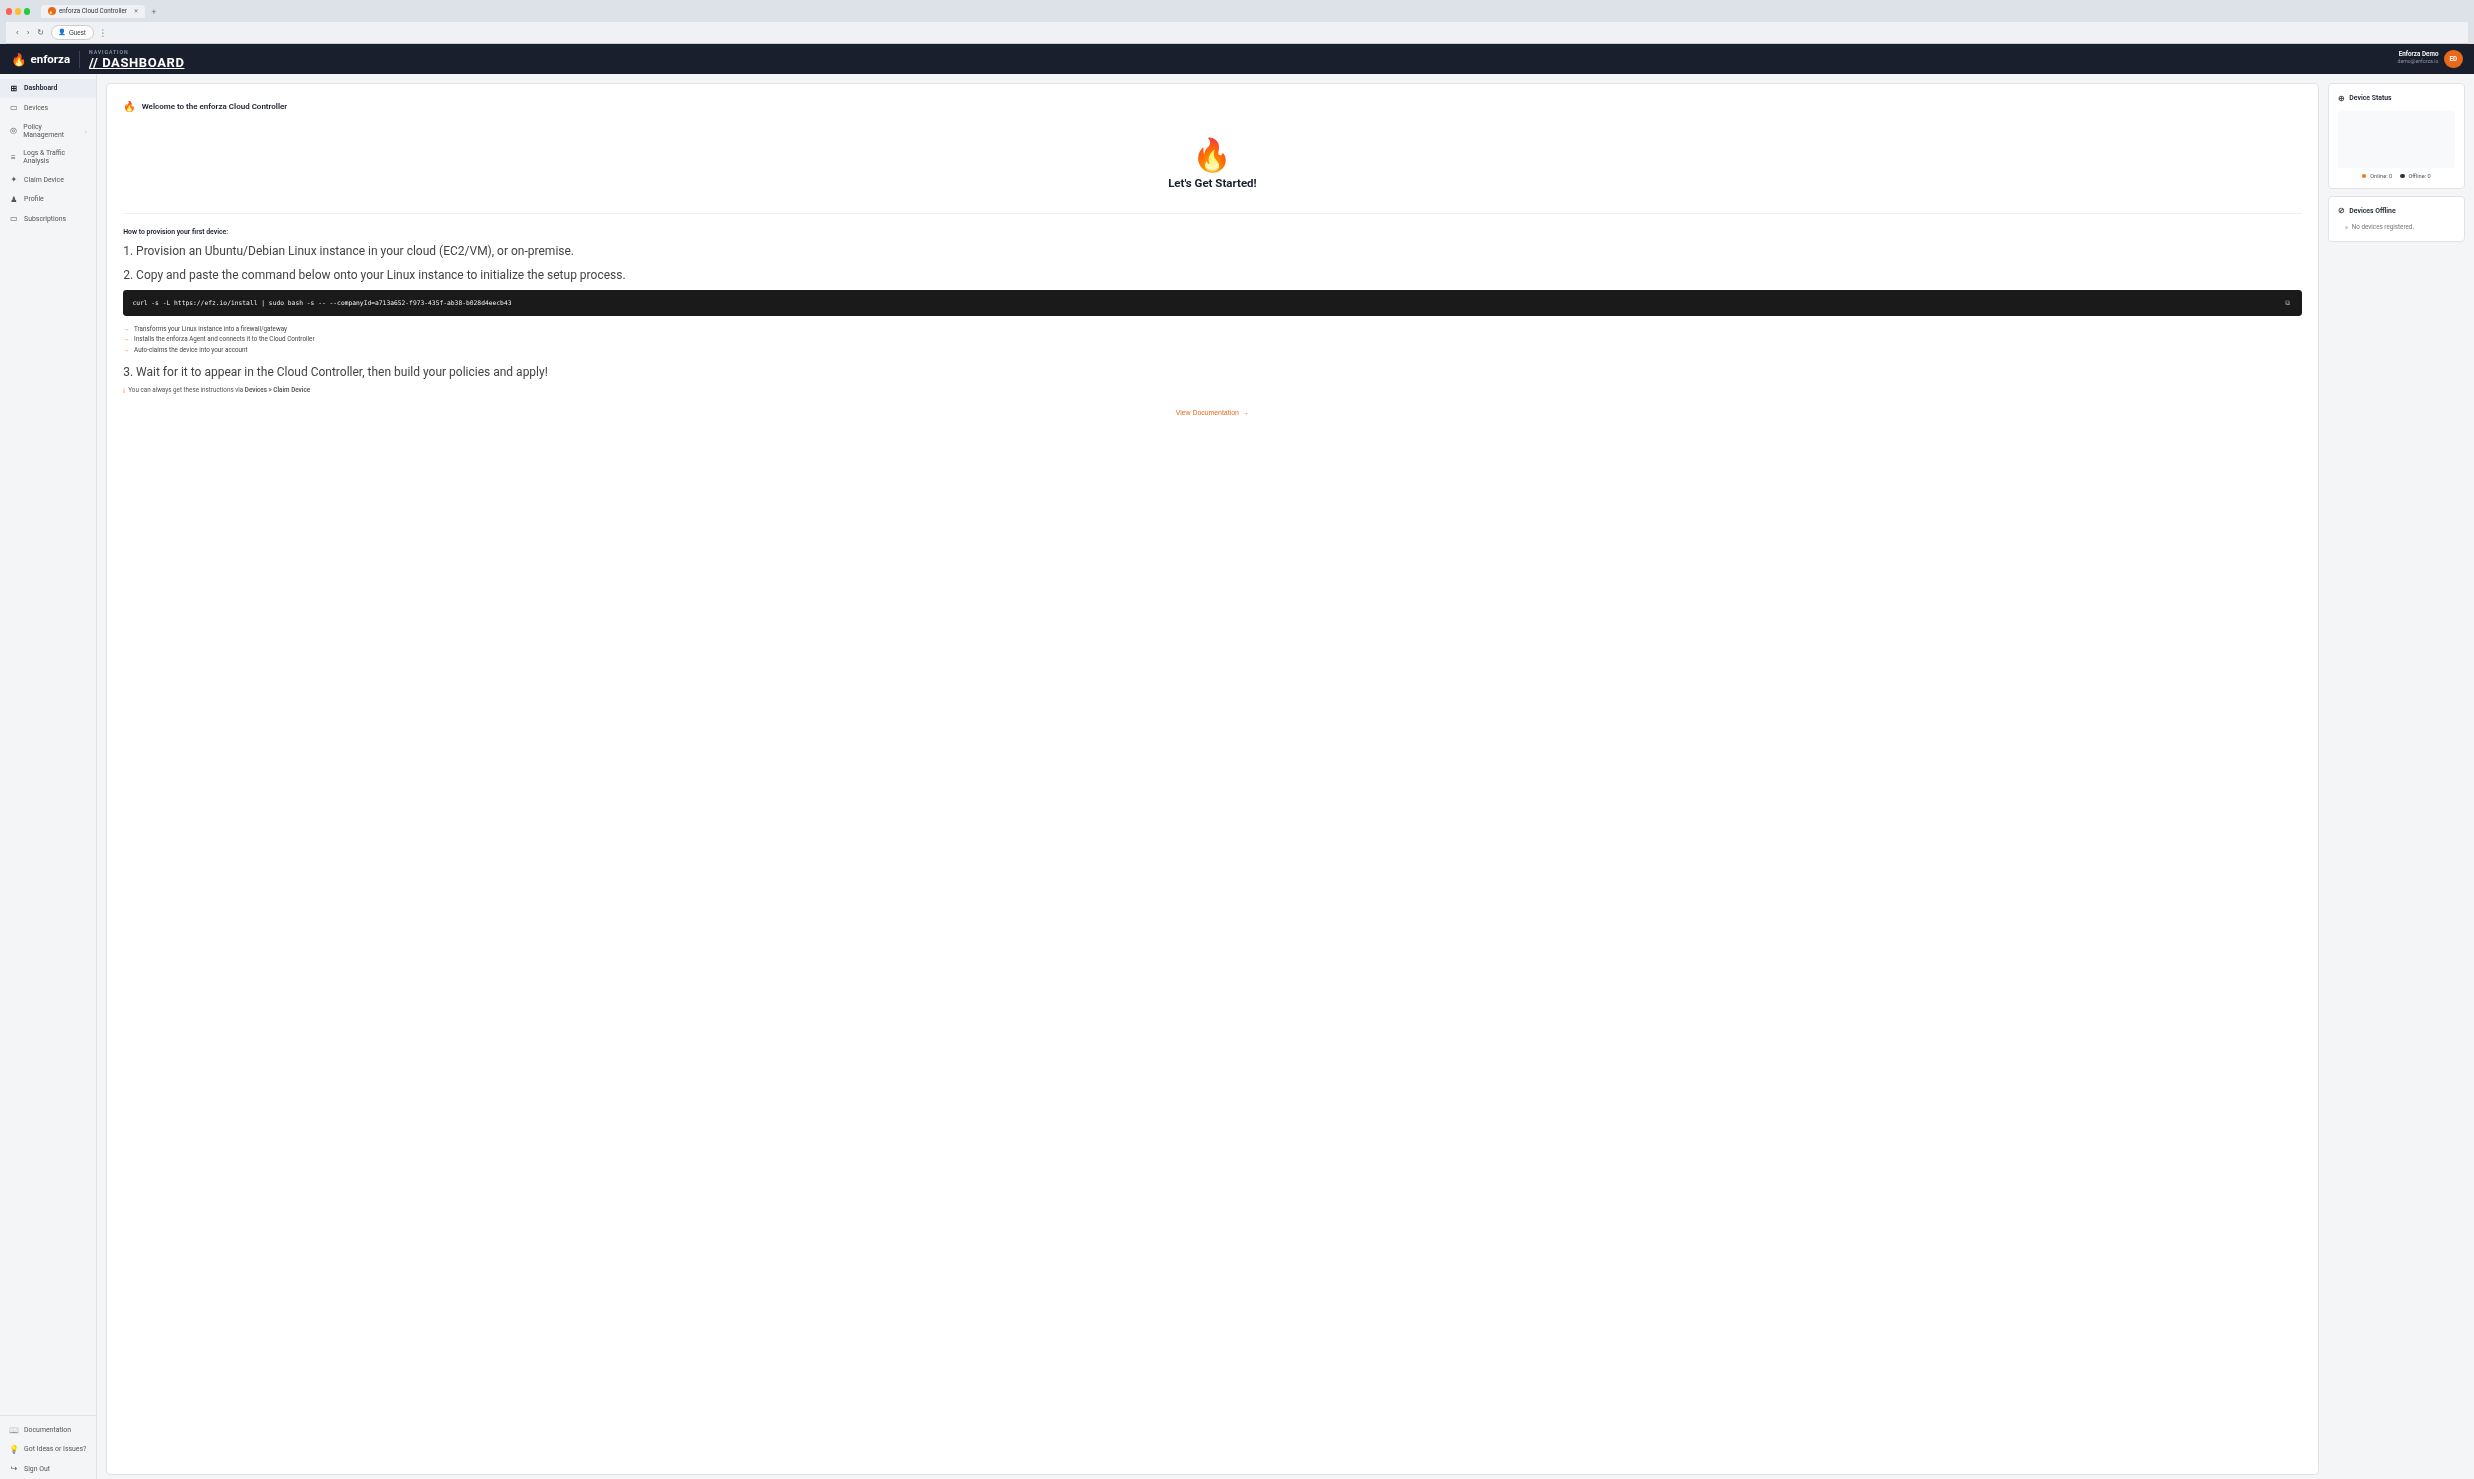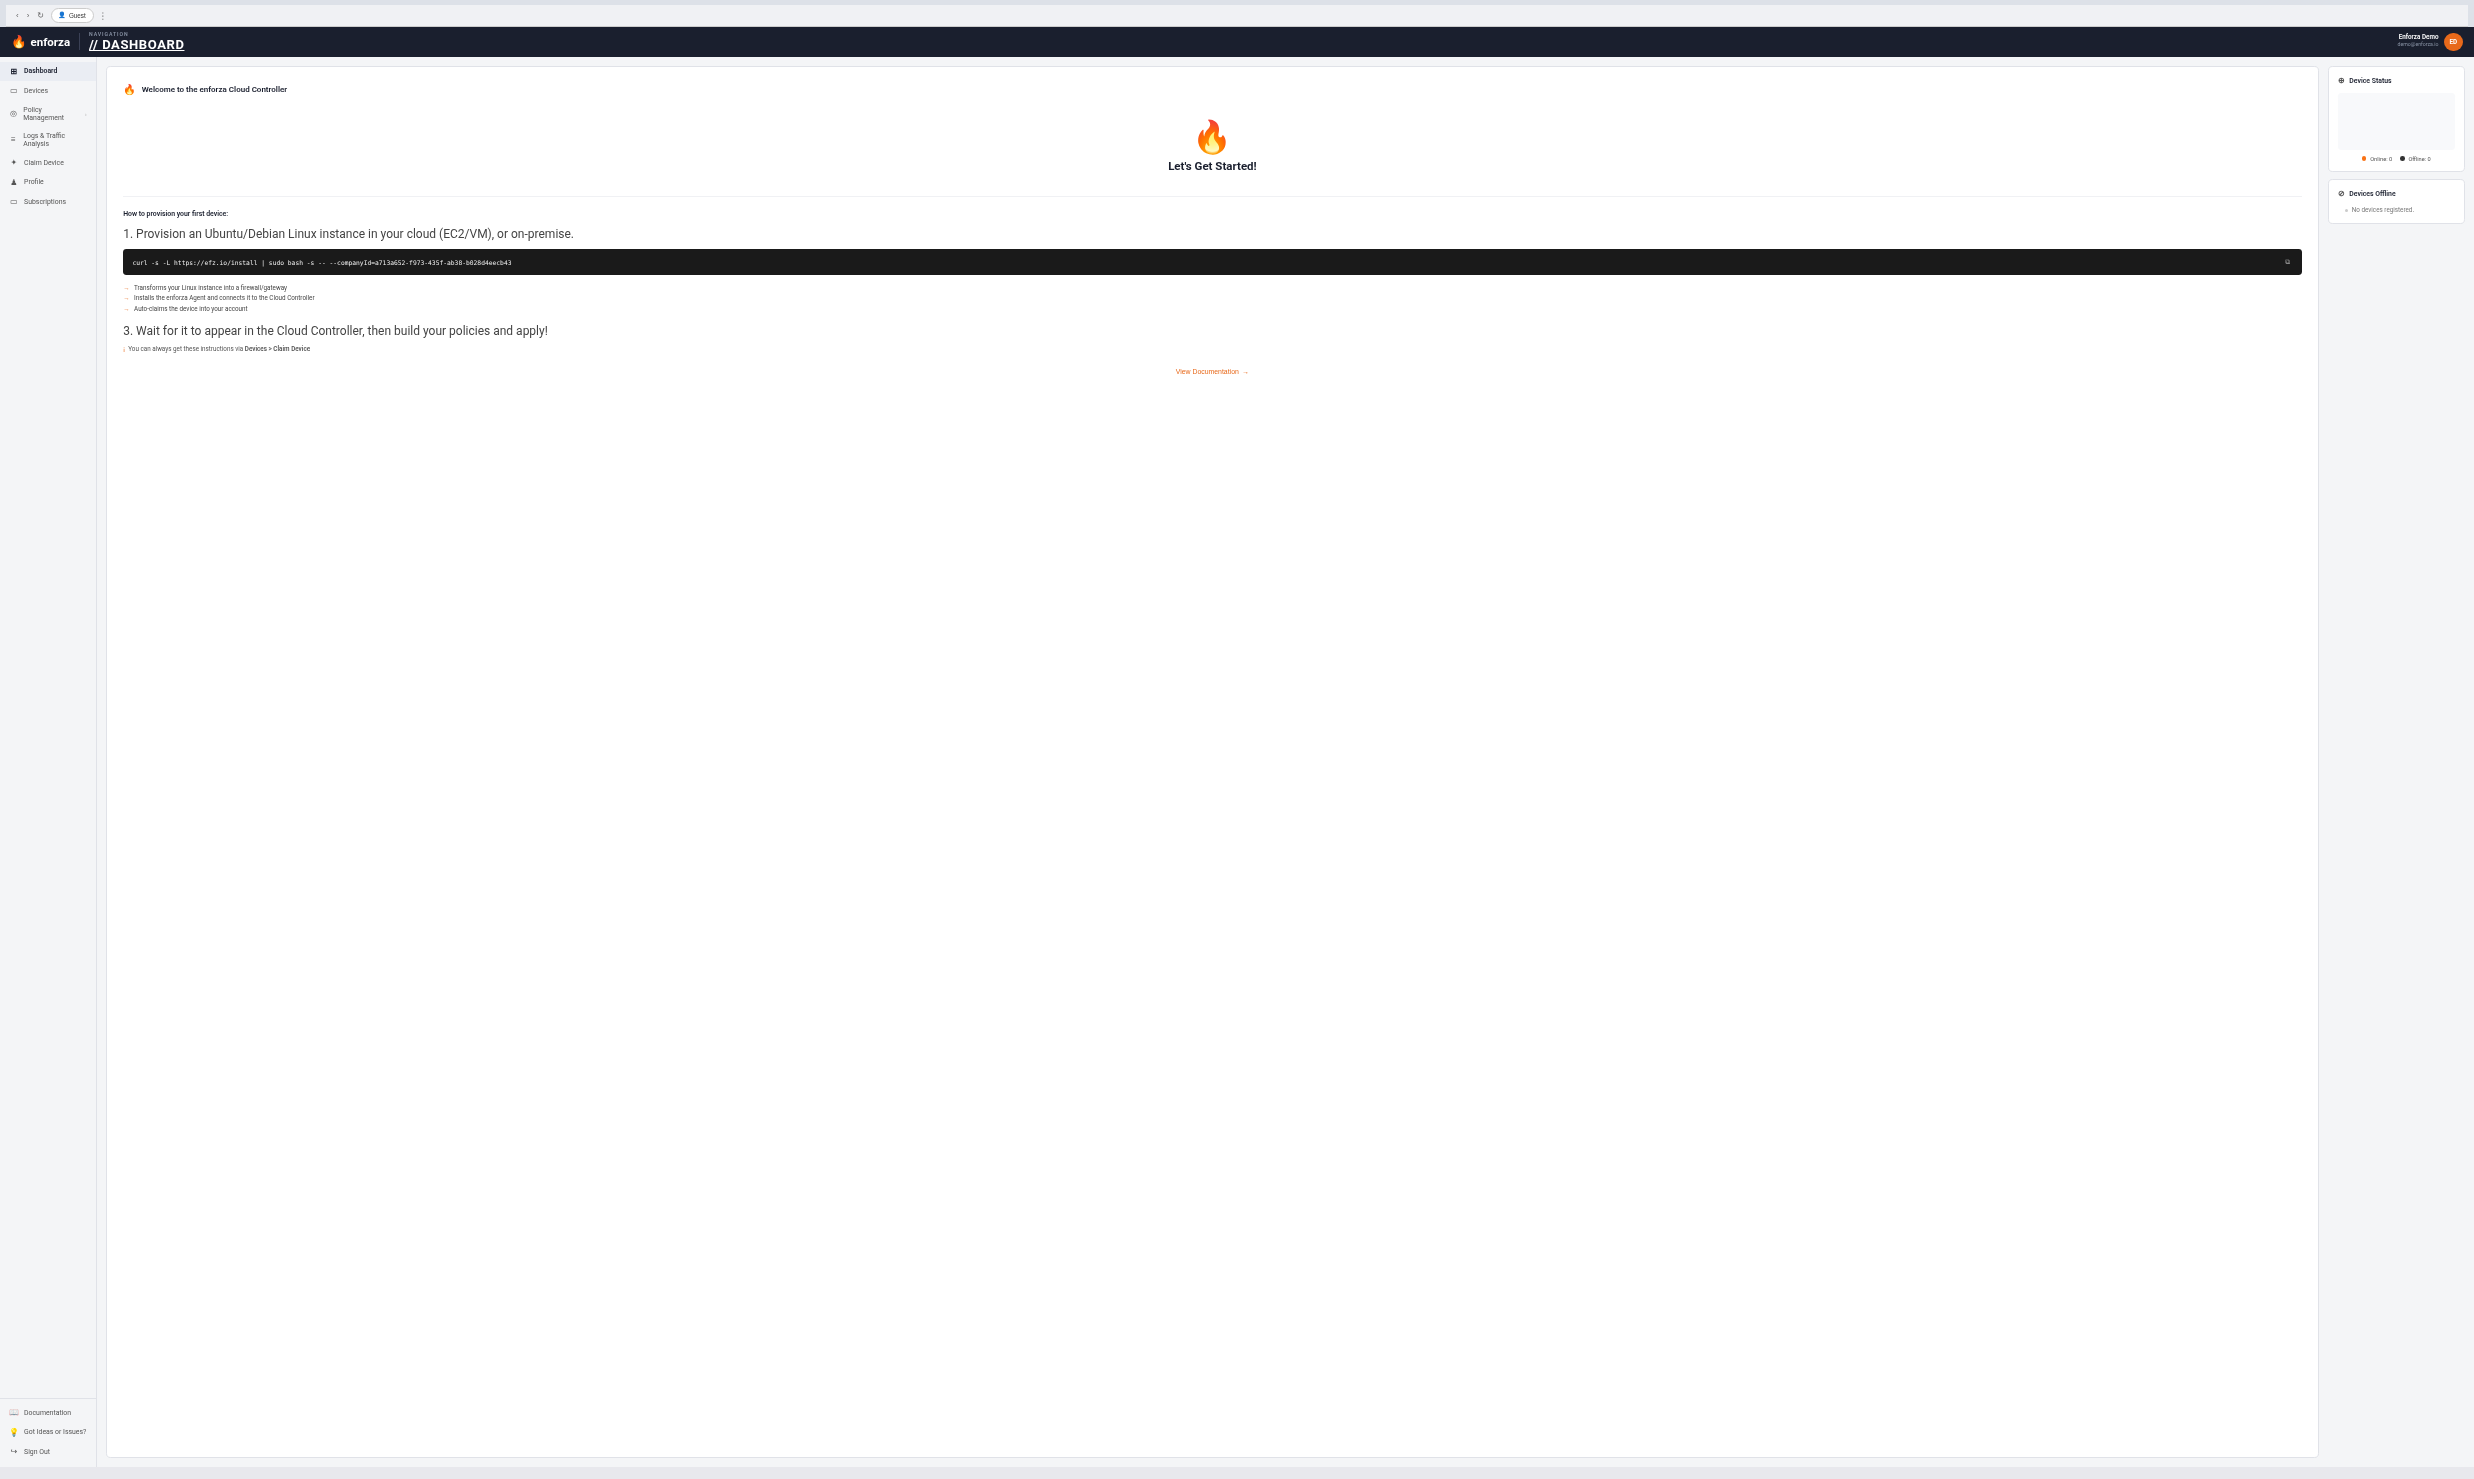--- a/index.html
+++ b/index.html
@@ -484,20 +484,35 @@
       height: 3.4px;
       border-radius: 50%;
       background: #ccc;
       display: inline-block;
     }
   </style>
 </head>
 <body>
 
 <div class="browser-chrome">
+  <div class="browser-titlebar">
+    <div class="traffic-lights">
+      <div class="traffic-light tl-red"></div>
+      <div class="traffic-light tl-yellow"></div>
+      <div class="traffic-light tl-green"></div>
+    </div>
+    <div class="browser-tabs">
+      <div class="browser-tab">
+        <div class="tab-favicon">🔥</div>
+        <span>enforza Cloud Controller</span>
+        <span class="tab-close">✕</span>
+      </div>
+      <button class="tab-new">+</button>
+    </div>
+  </div>
   <div class="browser-addressbar">
     <div class="nav-buttons">
       <button class="nav-btn">‹</button>
       <button class="nav-btn">›</button>
       <button class="nav-btn">↻</button>
     </div>
     <button class="guest-btn">
       <span>👤</span>
       <span>Guest</span>
     </button>
@@ -591,20 +606,21 @@
 
         <div class="get-started-section">
           <div class="big-flame">🔥</div>
           <div class="get-started-title">Let's Get Started!</div>
         </div>
 
         <div class="provision-section">
           <div class="provision-title">How to provision your first device:</div>
 
           <div class="provision-step">1. Provision an Ubuntu/Debian Linux instance in your cloud (EC2/VM), or on-premise.</div>
+          <div class="provision-step">2. Copy and paste the command below onto your Linux instance to initialize the setup process.</div>
 
           <div class="code-block">
             <code>curl -s -L https://efz.io/install | sudo bash -s -- --companyId=a713a652-f973-435f-ab38-b028d4eecb43</code>
             <button class="copy-btn" title="Copy">⧉</button>
           </div>
 
           <ul class="bullet-points">
             <li>
               <span class="arrow-bullet">→</span>
               <span>Transforms your Linux instance into a firewall/gateway</span>

